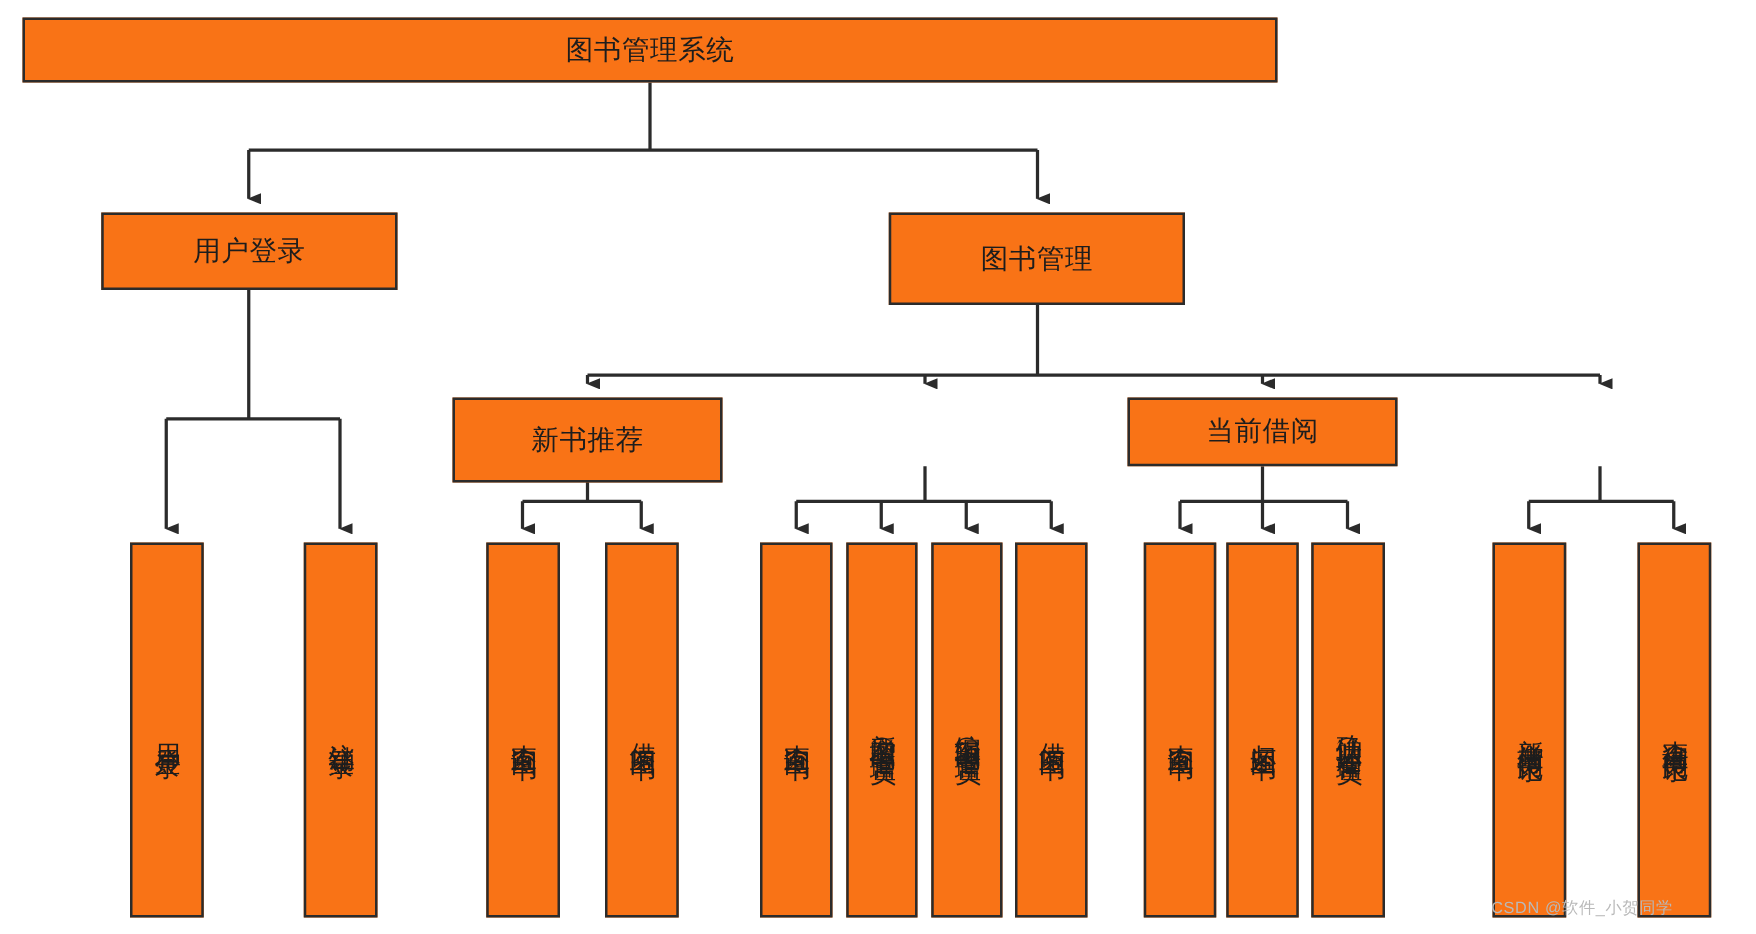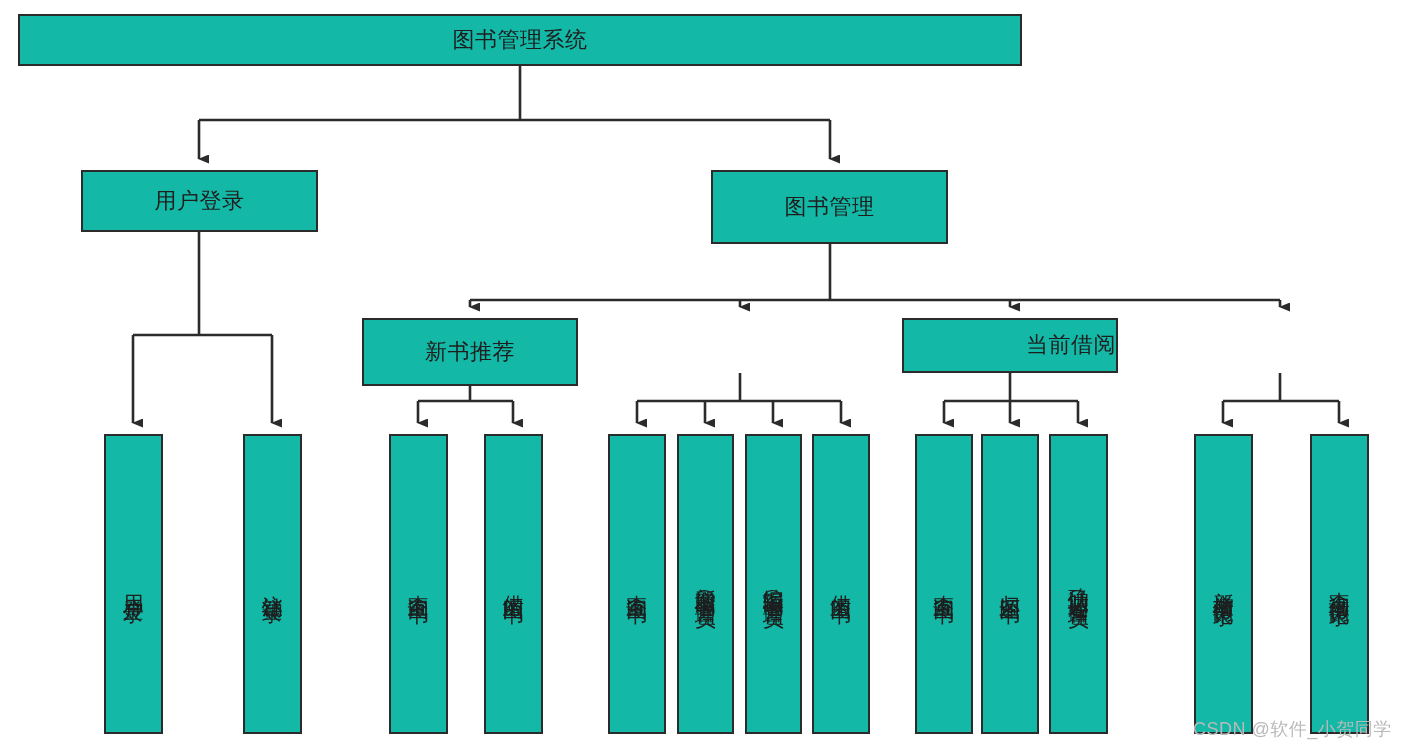--- a/index.html
+++ b/index.html
@@ -23,21 +23,21 @@
     position: absolute;
     left: 0;
     top: 0;
     width: 1405px;
     height: 747px;
     pointer-events: none;
   }
   .node {
     position: absolute;
     box-sizing: border-box;
-    background: #14b8a6;
+    background: #f97316;
     border: 2px solid #2b2b2b;
     display: flex;
     align-items: center;
     justify-content: center;
     text-align: center;
   }
   .node .label {
     color: #1d1d1d;
     line-height: 1.12;
     letter-spacing: 0.5px;
@@ -53,21 +53,21 @@
   }
   .node.vertical .label {
     writing-mode: vertical-rl;
     text-orientation: upright;
     font-size: 21px;
     letter-spacing: 3px;
     white-space: nowrap;
   }
   .watermark {
     position: absolute;
-    font-size: 18px;
+    font-size: 13px;
     color: #b9b9b9;
     white-space: nowrap;
     letter-spacing: 0.5px;
   }
 </style>
 </head>
 <body>
 
 <div id="diagram-root" style="background: rgb(255, 255, 255);">
 
@@ -129,21 +129,21 @@
   <div class="node horizontal" style="left: 81px; top: 170px; width: 237px; height: 62px; border-color: rgb(43, 43, 43);">
     <span class="label" style="color: rgb(29, 29, 29);">用户登录</span>
   </div>
   <div class="node horizontal" style="left: 711px; top: 170px; width: 237px; height: 74px; border-color: rgb(43, 43, 43);">
     <span class="label" style="color: rgb(29, 29, 29);">图书管理</span>
   </div>
 
   <div class="node horizontal" style="left: 362px; top: 318px; width: 216px; height: 68px; border-color: rgb(43, 43, 43);">
     <span class="label" style="color: rgb(29, 29, 29);">新书推荐</span>
   </div>
-  <div class="node horizontal" style="left: 902px; top: 318px; width: 216px; height: 55px; border-color: rgb(43, 43, 43); justify-content: flex-end;">
+  <div class="node horizontal" style="left: 902px; top: 318px; width: 216px; height: 55px; border-color: rgb(43, 43, 43);">
     <span class="label" style="color: rgb(29, 29, 29);">当前借阅</span>
   </div>
 
   <div class="node vertical" style="left: 104px; top: 434px; width: 59px; height: 300px; border-color: rgb(43, 43, 43);">
     <span class="label" style="color: rgb(29, 29, 29);">用户登录</span>
   </div>
   <div class="node vertical" style="left: 243px; top: 434px; width: 59px; height: 300px; border-color: rgb(43, 43, 43);">
     <span class="label" style="color: rgb(29, 29, 29);">注销登录</span>
   </div>
 

